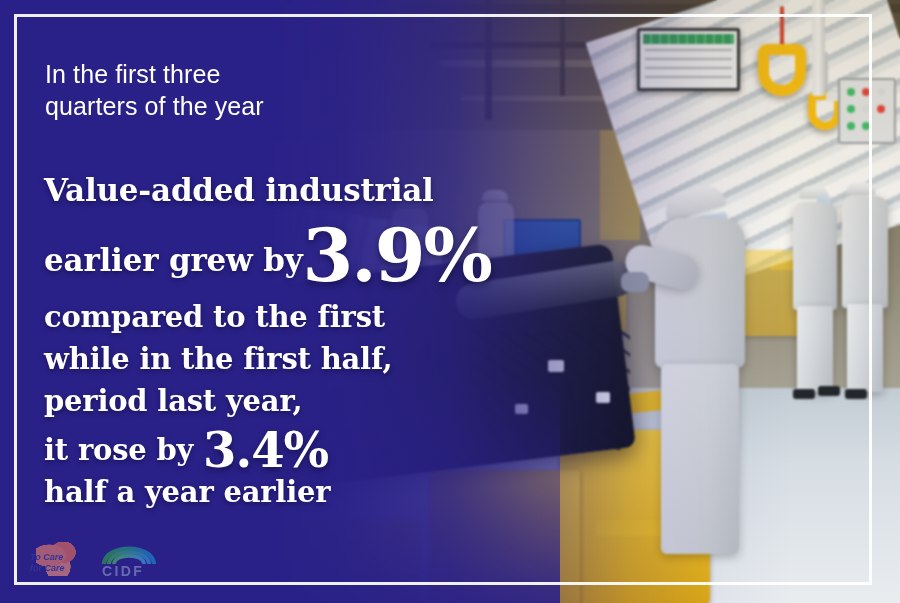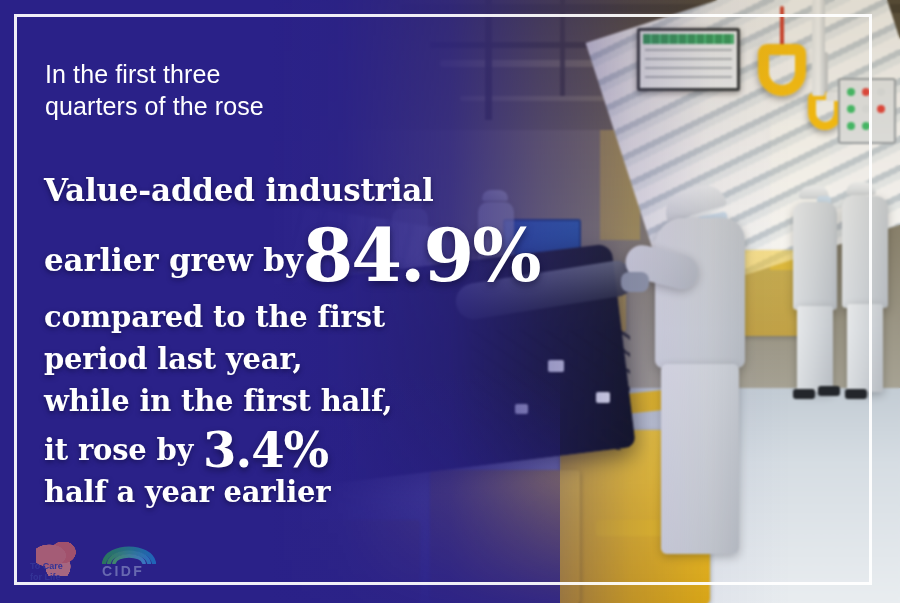--- a/index.html
+++ b/index.html
@@ -148,23 +148,23 @@
   #logos{position:absolute;left:30px;bottom:22px;height:44px;
     display:flex;align-items:center;gap:12px;opacity:.62;}
 
   #logo-left{position:relative;width:56px;height:42px;}
   #logo-left .mark{position:absolute;left:6px;top:4px;width:44px;height:34px;
     background:
       radial-gradient(ellipse at 30% 40%, #f0806c 0 38%, transparent 39%),
       radial-gradient(ellipse at 62% 30%, #ea6f5c 0 32%, transparent 33%),
       radial-gradient(ellipse at 50% 72%, #f2917c 0 40%, transparent 41%);
     filter:blur(.3px);}
-  #logo-left .txt{position:absolute;left:0;top:23px;width:56px;
+  #logo-left .txt{position:absolute;left:0;top:14px;width:56px;
     color:#3a3fa0;font-size:9px;font-weight:700;line-height:11px;
-    text-align:left;}
+    text-align:left;font-style:italic;}
 
   #logo-cidf{position:relative;width:62px;height:42px;}
   #logo-cidf .arcs{position:absolute;left:4px;top:2px;width:54px;height:24px;}
   #logo-cidf .cidf-txt{position:absolute;left:4px;top:25px;
     color:#8f96c9;font-size:14px;font-weight:700;letter-spacing:2.4px;}
 </style>
 </head>
 <body>
 
 <div id="card">
@@ -267,48 +267,48 @@
     <div class="ph" id="blurlayer"></div>
   </div>
 
   <div id="tint"></div>
   <div id="tintbottom"></div>
 
   <div id="frame"></div>
 
   <div id="kicker">
     <div>In the first three</div>
-    <div>quarters of the rose</div>
+    <div>quarters of the year</div>
   </div>
 
   <div id="headline">
     <div>Value-added industrial</div>
     <div>
-      <span>earlier grew by</span><span class="bignum">84.9%</span>
+      <span>earlier grew by</span><span class="bignum">3.9%</span>
     </div>
   </div>
 
   <div id="body">
     <div>compared to the first</div>
+    <div>while in the first half,</div>
     <div>period last year,</div>
-    <div>while in the first half,</div>
     <div>
       <span>it rose by</span>
       <span class="midnum">3.4%</span>
     </div>
     <div>half a year earlier</div>
   </div>
 
   <div id="logos">
 
     <div id="logo-left">
       <div class="mark"></div>
       <div class="txt">
         <div>To Care</div>
-        <div>for Life</div>
+        <div>for Care</div>
       </div>
     </div>
 
     <div id="logo-cidf">
       <svg class="arcs" viewBox="0 0 54 24">
         <defs>
           <linearGradient id="gA" x1="0" y1="0" x2="1" y2="0">
             <stop offset="0" stop-color="#2aa845"></stop>
               <stop offset="1" stop-color="#1b8ed6"></stop>
           </linearGradient>

